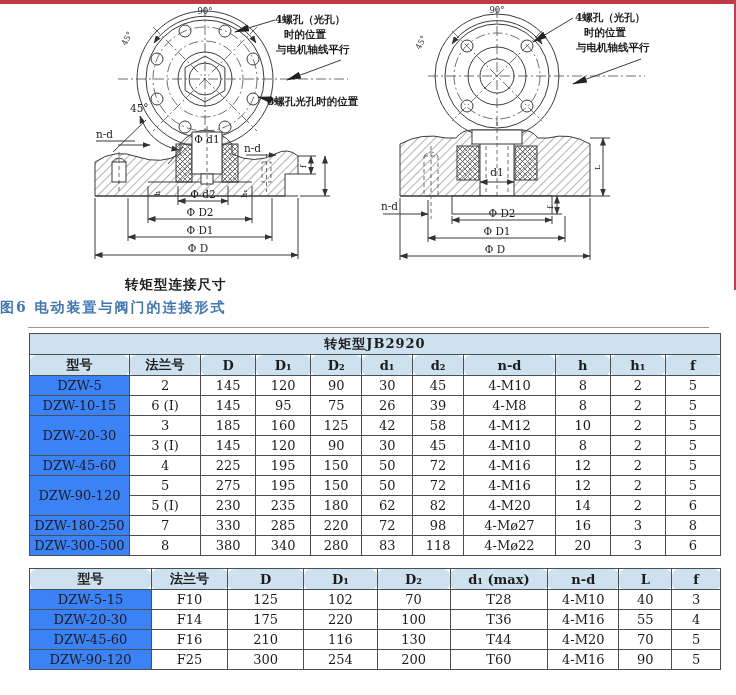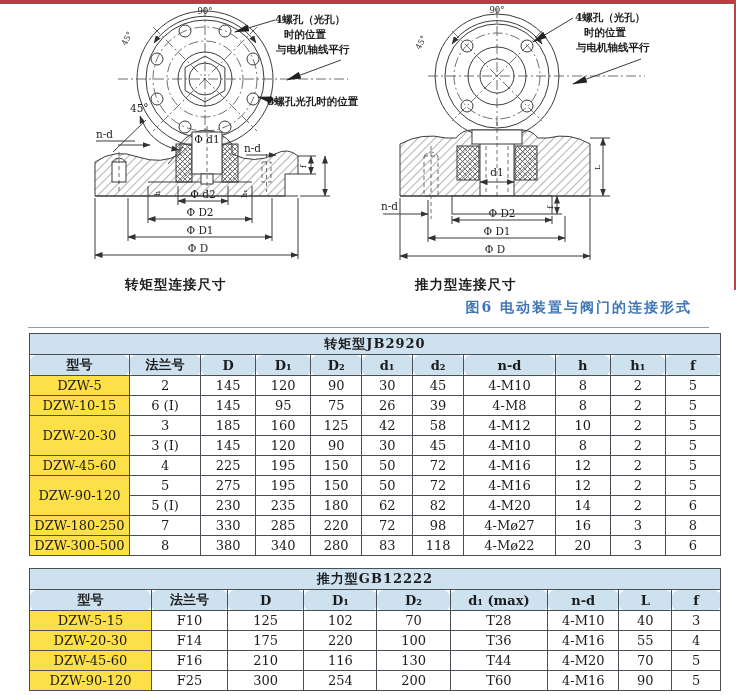--- a/index.html
+++ b/index.html
@@ -4,31 +4,31 @@
 <style>
   html,body{margin:0;padding:0;background:#fff;}
   .page{position:relative;width:736px;height:695px;background:#fff;overflow:hidden;
         font-family:"DejaVu Serif","Liberation Serif",serif;color:#1c1c1c;}
   .edge-top{position:absolute;left:0;top:0;width:736px;height:4px;background:#bc3b45;}
   .edge-right{position:absolute;right:0;top:0;width:2px;height:290px;background:#c04048;}
   .drawing{position:absolute;left:0;top:4px;}
   .cap{position:absolute;width:160px;text-align:left;font-size:13.5px;font-weight:bold;letter-spacing:1px;}
   .cap-left{left:125px;top:276px;}
   .cap-right{left:415px;top:276px;}
-  .fig-cap{position:absolute;left:0;top:299px;width:692px;text-align:right;
+  .fig-cap{position:absolute;left:0;top:299px;width:692px;text-align:left;
            font-size:14px;font-weight:bold;color:#4077b6;letter-spacing:2px;}
   .divider{position:absolute;left:28px;top:327px;width:681px;height:1px;background:#949ba1;}
   table.spec{position:absolute;left:29px;border-collapse:collapse;table-layout:fixed;width:692px;
              font-size:13px;}
   table.t1{top:333px;} table.t2{top:568px;}
   table.spec td{border:1px solid #4a4f55;text-align:center;vertical-align:middle;padding:0;
                 white-space:nowrap;overflow:hidden;}
   td.t-title{background:#cde1ef;height:20px;font-weight:bold;letter-spacing:1px;}
   td.t-head{background:#cde1ef;height:20px;font-weight:bold;border-radius:7px;}
-  td.t-model{background:#fde047;}
+  td.t-model{background:#3b82f6;}
   td.t-cell,td.t-model{height:19px;}
   
   .ln{stroke:#3a3a3a;stroke-width:1;fill:none;}
   .cl{stroke:#4a4a4a;stroke-width:0.8;fill:none;stroke-dasharray:10 3 2 3;}
   .dsh{stroke:#4a4a4a;stroke-width:0.8;fill:none;stroke-dasharray:4 3;}
   .hat{stroke:#3a3a3a;stroke-width:1;}
   text{fill:#1c1c1c;font-family:"DejaVu Serif","Liberation Serif",serif;}
   .dlab{font-size:10.5px;}
   .ann{font-size:10.5px;font-weight:bold;}
   .deg{font-size:8.5px;}
@@ -224,21 +224,20 @@
     <text class="dlab" x="381" y="206">n-d</text>
     <text class="dlab" text-anchor="middle" x="497" y="172">d1</text>
     <text class="dlab" text-anchor="middle" x="502" y="213">Φ D2</text>
     <text class="dlab" text-anchor="middle" x="497" y="231">Φ D1</text>
     <text class="dlab" text-anchor="middle" x="495" y="249">Φ D</text>
     <text class="sml" x="600" y="166" transform="rotate(-90 600 166)">L</text>
     <text class="sml" x="553" y="205" transform="rotate(-90 553 205)">f</text>
   </svg>
 
   <div class="cap cap-left">转矩型连接尺寸</div>
-  <div class="cap cap-right">推力型连接尺寸</div>
   <div class="fig-cap">图6  电动装置与阀门的连接形式</div>
   <div class="divider"></div>
 
   <table class="spec t1">
       <colgroup>
         <col style="width: 98px;">
         <col style="width: 70px;">
         <col style="width: 54px;">
         <col style="width: 54px;">
         <col style="width: 50px;">
@@ -390,23 +389,20 @@
         <col style="width: 75px;">
         <col style="width: 72px;">
         <col style="width: 72px;">
         <col style="width: 96px;">
         <col style="width: 70px;">
         <col style="width: 52px;">
         <col style="width: 48px;">
       </colgroup>
       <tbody>
         <tr>
-          <td class="t-title" colspan="9">推力型GB12222</td>
-        </tr>
-        <tr>
           <td class="t-head">型号</td>
           <td class="t-head">法兰号</td>
           <td class="t-head">D</td>
           <td class="t-head">D₁</td>
           <td class="t-head">D₂</td>
           <td class="t-head">d₁ (max)</td>
           <td class="t-head">n-d</td>
           <td class="t-head">L</td>
           <td class="t-head">f</td>
         </tr>

